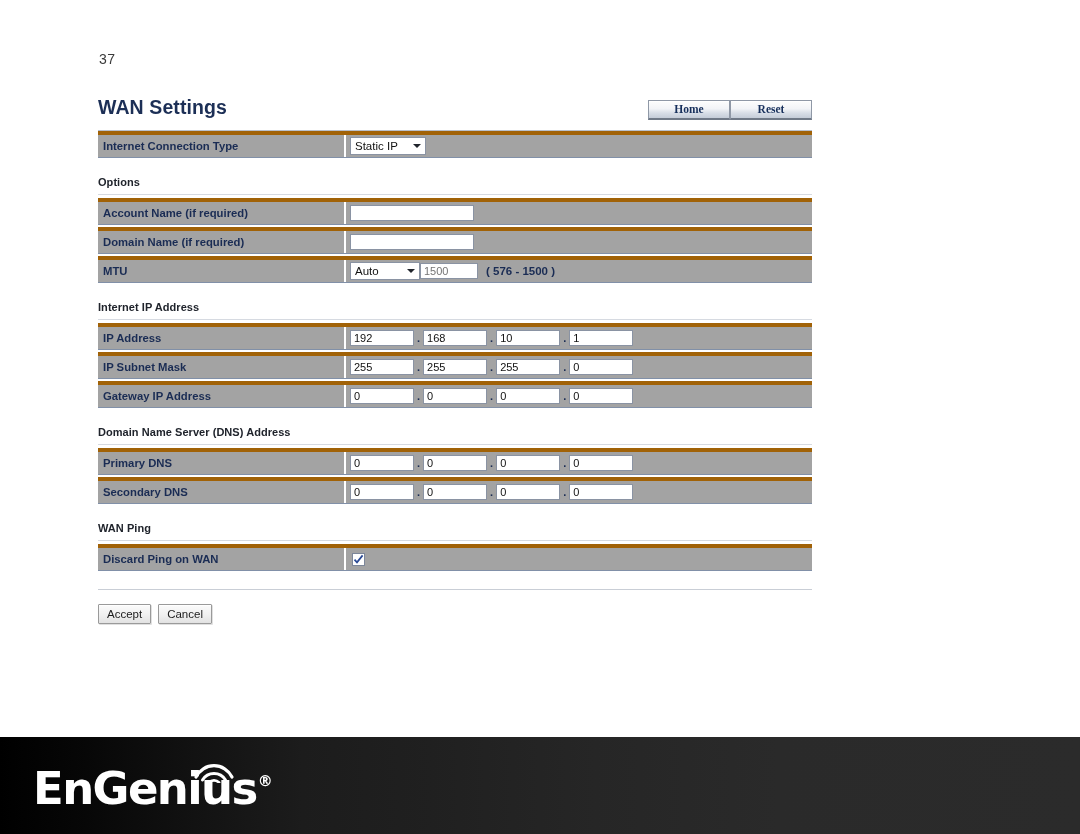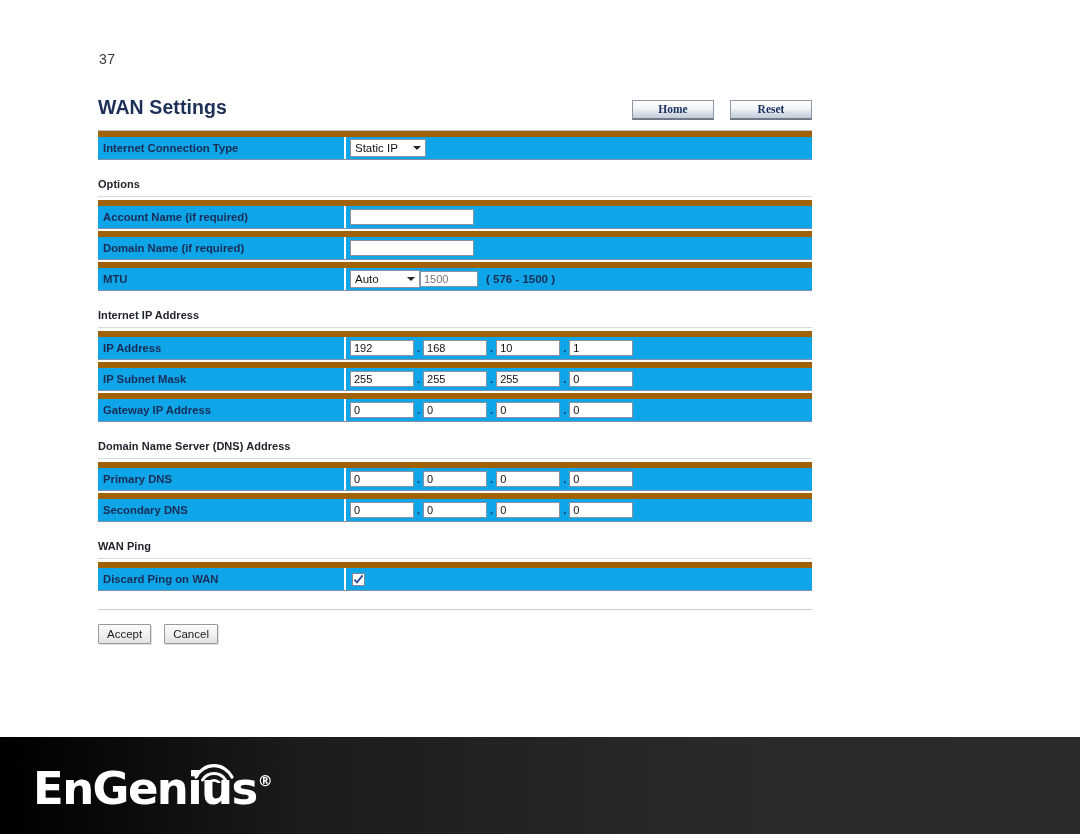--- a/index.html
+++ b/index.html
@@ -49,21 +49,20 @@
     font-size: 19.5px;
     font-weight: bold;
     color: #1c2f56;
     letter-spacing: 0.1px;
   }
   .header-buttons {
     position: absolute;
     right: 0;
     top: 4px;
     display: flex;
-    gap: 16px;
   }
   .hdr-btn {
     width: 80px;
     height: 17px;
     line-height: 16px;
     text-align: center;
     font-size: 11.5px;
     font-weight: bold;
     color: #17305c;
     background: linear-gradient(to bottom, #fdfdfd 0%, #f2f4f7 45%, #d8dee7 70%, #c4ccd8 100%);
@@ -95,23 +94,23 @@
     background: #d6dae1;
     width: 714px;
     margin-bottom: 3px;
   }
 
   
   .row {
     display: flex;
     align-items: center;
     height: 22px;
-    background: #0ea5e9;
+    background: #a3a3a3;
     margin-bottom: 2px;
-    border-top: 6px solid #a16207;
+    border-top: 4px solid #a16207;
     border-bottom: 1px solid #8190a8;
   }
   .row-label {
     width: 248px;
     flex: 0 0 248px;
     font-size: 11.3px;
     font-weight: bold;
     color: #1a2c54;
     padding-left: 5px;
     box-sizing: border-box;
@@ -207,21 +206,21 @@
   
   .action-rule {
     height: 1px;
     background: #c9ced6;
     width: 714px;
     margin-top: 18px;
   }
   .actions {
     margin-top: 14px;
     display: flex;
-    gap: 13px;
+    gap: 7px;
   }
   .btn {
     min-width: 52px;
     height: 20px;
     line-height: 18px;
     text-align: center;
     font-size: 11.5px;
     color: #1c1c1c;
     background: linear-gradient(to bottom, #fbfbfb 0%, #f0f0f0 55%, #e2e2e2 100%);
     border: 1px solid #9a9a9a;

